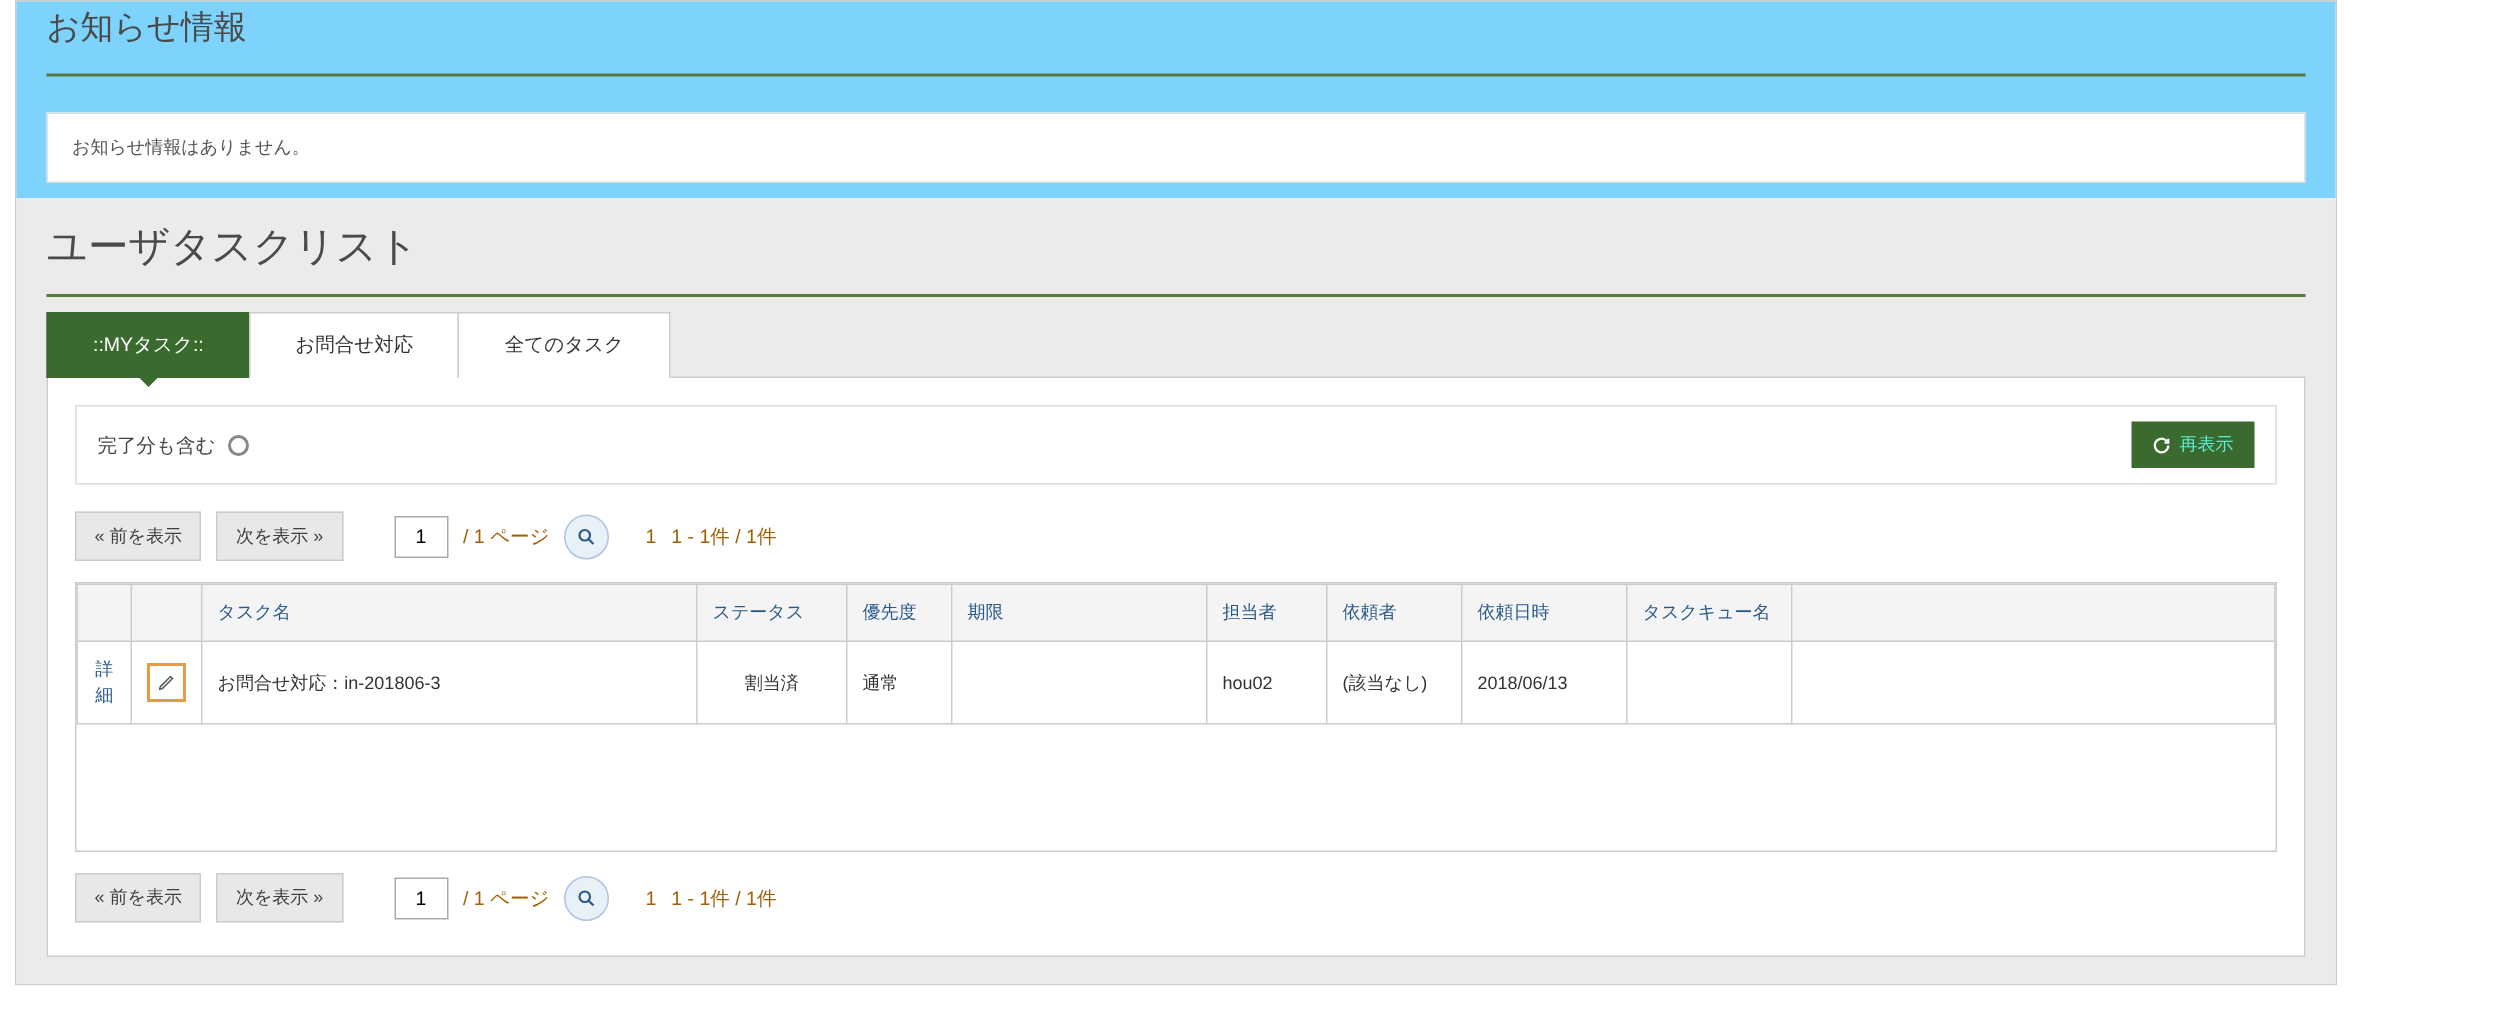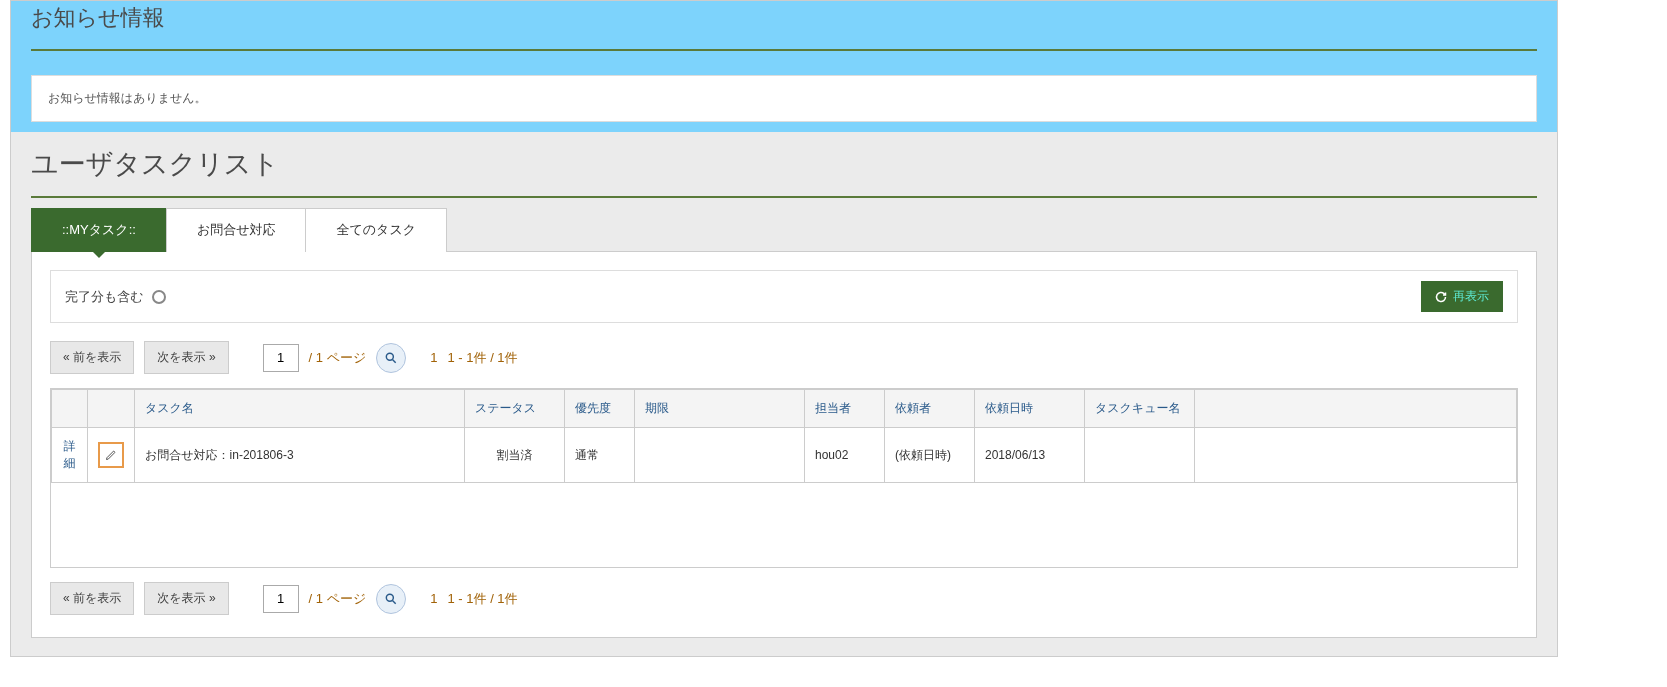--- a/index.html
+++ b/index.html
@@ -310,21 +310,21 @@
                   <svg class="pencil-icon" viewBox="0 0 24 24" fill="none" stroke="#555" stroke-width="2">
                     <path d="M3 21l3.5-.8L20 6.7 17.3 4 3.8 17.5 3 21z"></path>
                   </svg>
                 </span>
               </td>
               <td class="col-task">お問合せ対応：in-201806-3</td>
               <td class="col-status">割当済</td>
               <td class="col-priority">通常</td>
               <td class="col-deadline"></td>
               <td class="col-assignee">hou02</td>
-              <td class="col-requester">(依頼日時)</td>
+              <td class="col-requester">(該当なし)</td>
               <td class="col-reqdate">2018/06/13</td>
               <td class="col-queue"></td>
               <td class="col-rest"></td>
             </tr>
           </tbody>
         </table>
       </div>
 
       <div class="pagination-row bottom">
         <button class="btn-pager">«   前を表示</button>

